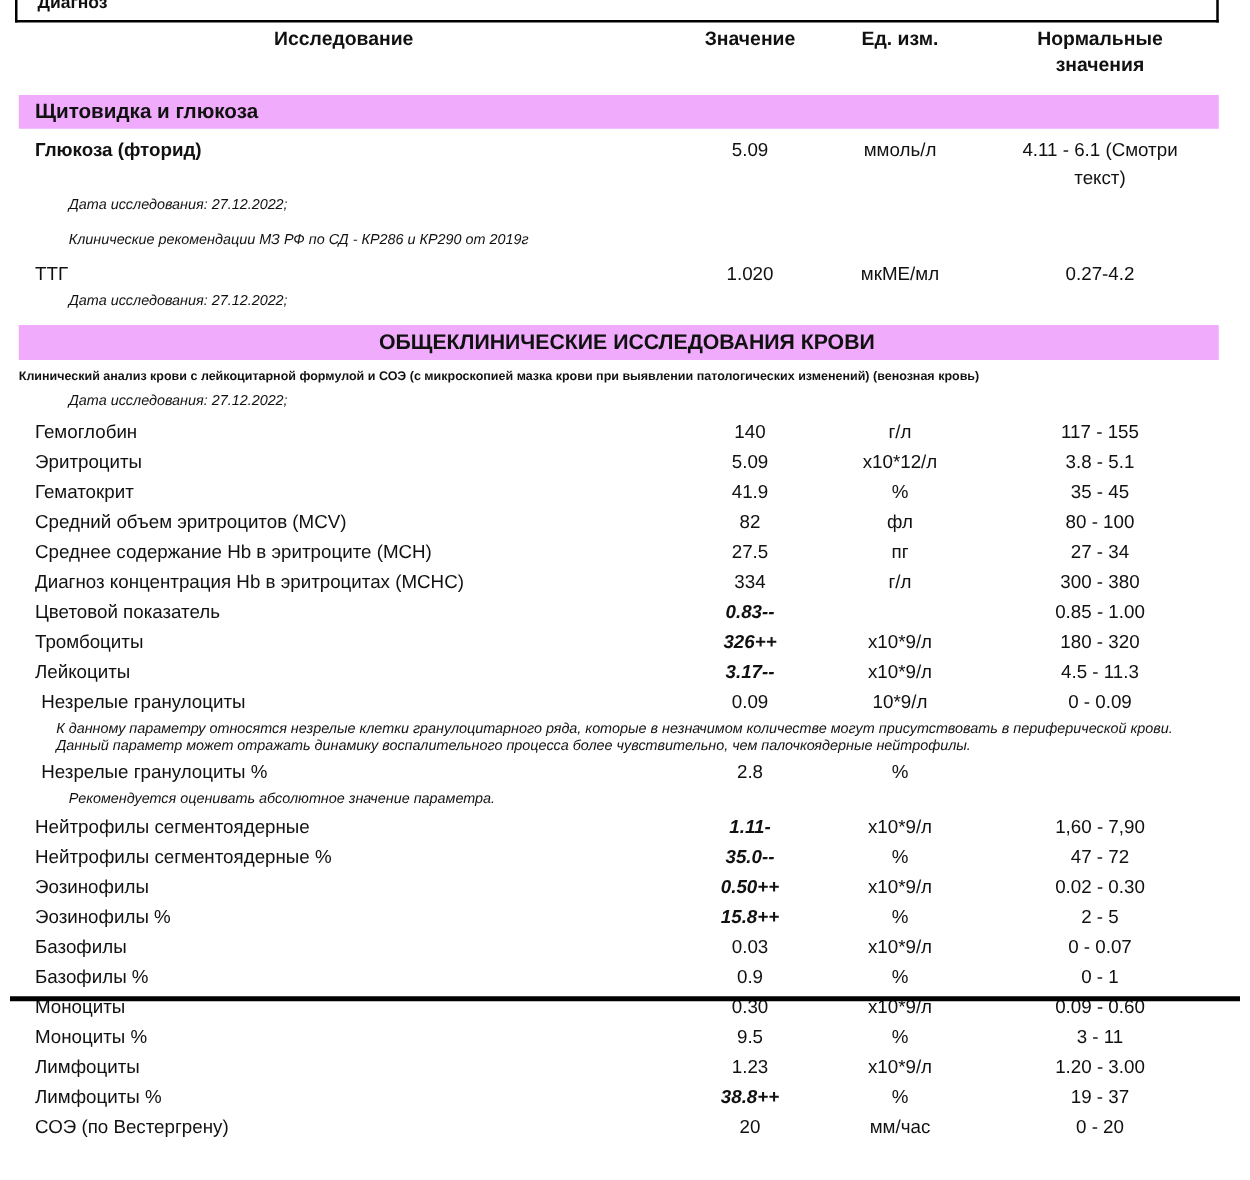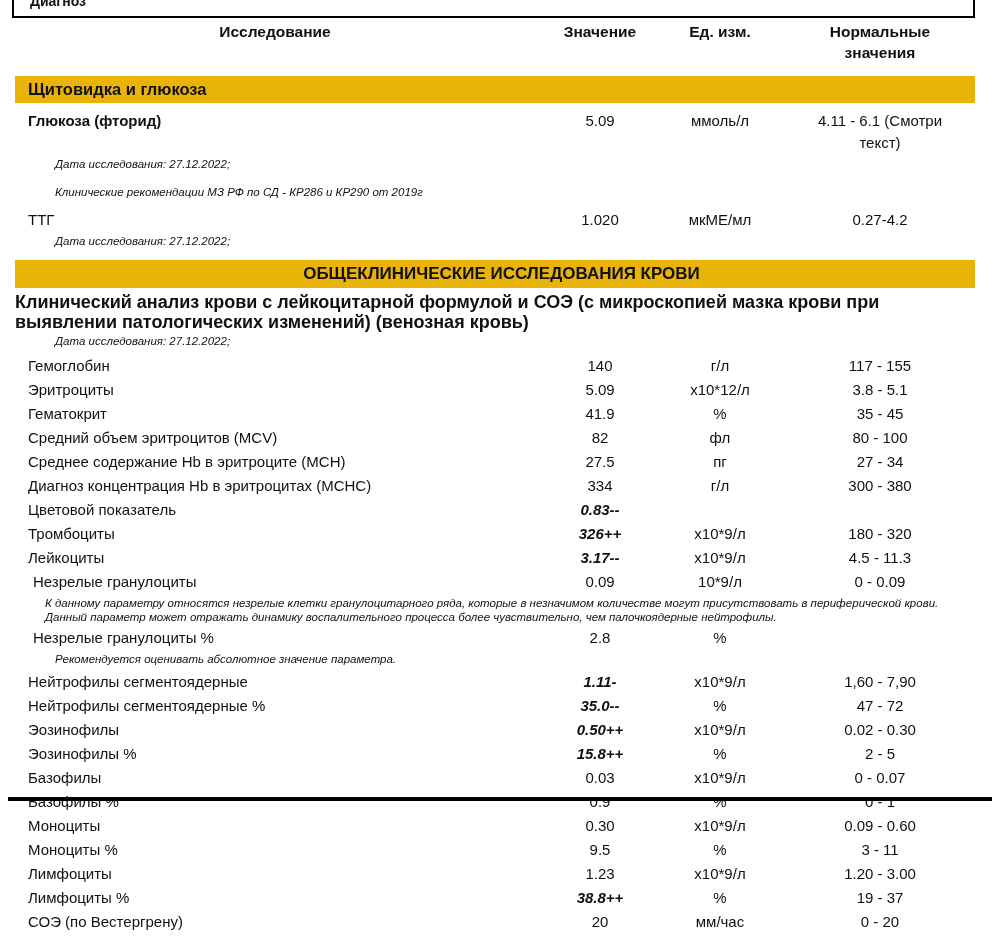--- a/index.html
+++ b/index.html
@@ -13,39 +13,39 @@
   .dbox .dlabel { position:absolute; top:-7px; left:16px; font-weight:bold; font-size:14px; }
 
   
   .grid { display:grid; grid-template-columns:520px 130px 110px 210px; }
 
   .thead { margin-top:3px; font-weight:bold; font-size:15.5px; line-height:21px; }
   .thead .hname { text-align:center; }
   .thead .hval, .thead .hunit, .thead .hnorm { text-align:center; }
   .thead .hnorm { white-space:pre-line; }
 
-  .band { margin:13px 10px 0 0; background:#eab308; font-weight:bold; padding-left:13px; }
+  .band { margin:13px 10px 0 0; background:#f0abfc; font-weight:bold; padding-left:13px; }
   .band1 { font-size:16.5px; line-height:27px; height:27px; }
   .band2 { font-size:17px; line-height:28px; height:28px; margin-top:12px;text-align:center; }
 
   .row { line-height:24px; font-size:15px; align-items:start; }
   .row .name { padding-left:13px; }
   .row .val, .row .unit, .row .norm { text-align:center; }
   .row.tall { line-height:22px; margin-top:7px; }
   .row.tall .norm { max-width:160px; margin:0 auto; }
   .flagged { font-weight:bold; font-style:italic; }
   .row .name.ind { padding-left:18px; }
 
   .note { font-style:italic; font-size:11.5px; line-height:14px; margin-left:40px; }
   .note.d1 { margin-top:3px; }
   .note.d2 { margin-top:14px; }
   .ttgrow { margin-top:9px; }
   .note.d3 { margin-top:2px; }
 
-  .subtitle { margin-top:4px; font-weight:bold; font-size:18px; line-height:20px; padding-right:12px; }
+  .subtitle { margin-top:4px; font-weight:bold; font-size:10px; line-height:20px; padding-right:12px; }
   .note.d4 { margin-top:2px; margin-left:40px; }
 
   .rows { margin-top:6px; }
   .note.long { margin:2px 8px 2px 30px; }
   .note.rec { margin:2px 0 4px 40px; }
 
   .bottom-rule { position:absolute; left:8px; right:8px; bottom:7px; height:4px; background:#000; }
 </style>
 </head>
 <body>
@@ -122,20 +122,21 @@
     <div class="grid row">
       <div class="name">Диагноз концентрация Hb в эритроцитах (MCHC)</div>
       <div class="val">334</div>
       <div class="unit">г/л</div>
       <div class="norm">300 - 380</div>
     </div>
     <div class="grid row">
       <div class="name">Цветовой показатель</div>
       <div class="val flagged">0.83--</div>
       <div class="unit"></div>
+      <div class="norm">0.85 - 1.00</div>
     </div>
     <div class="grid row">
       <div class="name">Тромбоциты</div>
       <div class="val flagged">326++</div>
       <div class="unit">х10*9/л</div>
       <div class="norm">180 - 320</div>
     </div>
     <div class="grid row">
       <div class="name">Лейкоциты</div>
       <div class="val flagged">3.17--</div>

